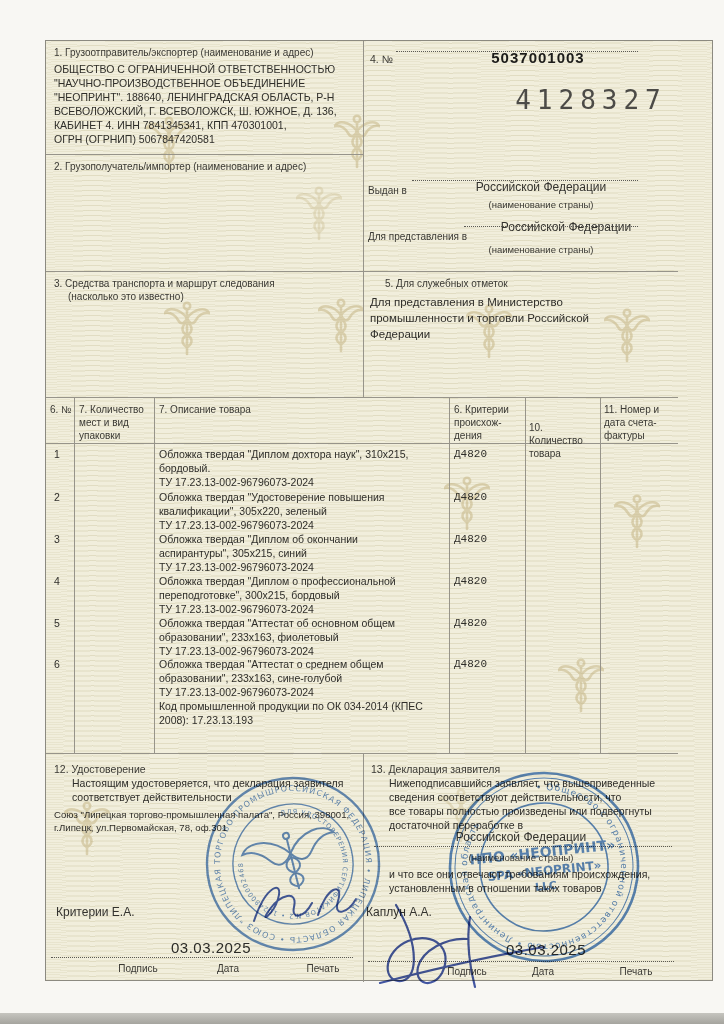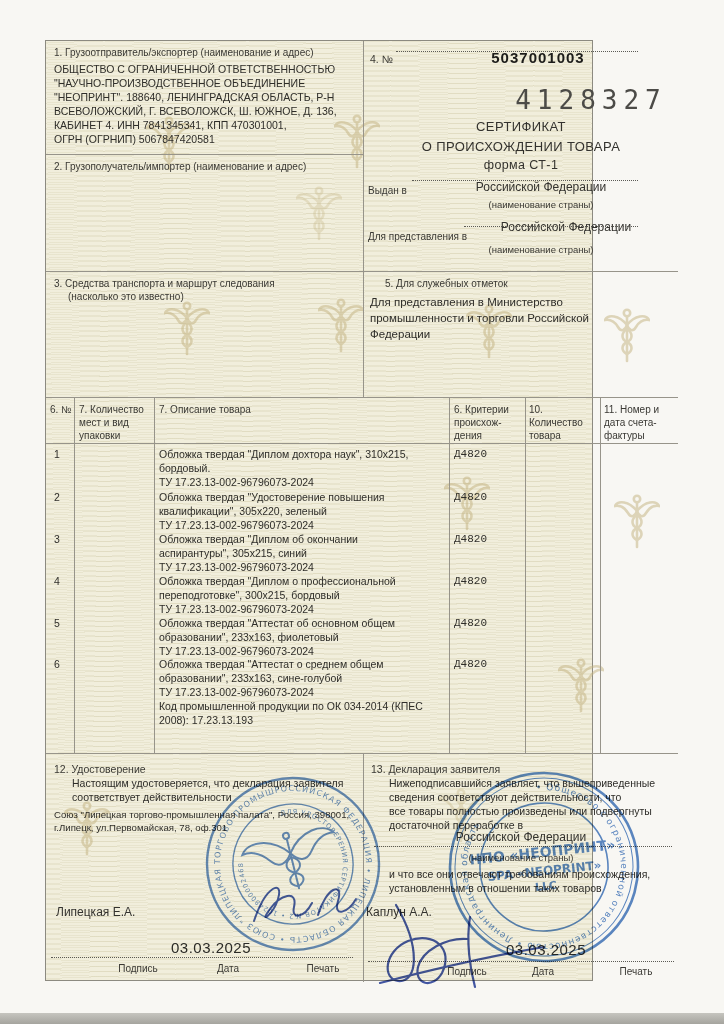--- a/index.html
+++ b/index.html
@@ -1,19 +1,19 @@
 <!DOCTYPE html>
 <html><head>
 <meta charset="utf-8">
 <style>
   * { margin:0; padding:0; box-sizing:border-box; }
   body { font-family:"Liberation Sans", sans-serif; background:#e9e8e4; }
   .page { position:relative; width:724px; height:1024px; background:#f8f7f3; overflow:hidden; }
   .form {
-    position:absolute; left:45px; top:40px; width:548px; height:941px;
+    position:absolute; left:45px; top:40px; width:668px; height:941px;
     border:1.6px solid #8c8a80;
     background:
       repeating-linear-gradient(2deg, rgba(196,189,148,0.20) 0 1px, rgba(0,0,0,0) 1px 5px),
       repeating-linear-gradient(-2deg, rgba(196,189,148,0.20) 0 1px, rgba(0,0,0,0) 1px 5px),
       #f1eedc;
   }
   .vl { position:absolute; width:1px; background:#97948a; }
   .hl { position:absolute; height:1px; background:#97948a; }
   .t  { position:absolute; color:#33322e; }
   .lbl  { font-size:10px; color:#3a3934; }
@@ -117,25 +117,20 @@
 
     <div class="t lbl" style="left:8px;top:120px">2. Грузополучатель/импортер (наименование и адрес)</div>
 
     <div class="t lbl" style="left:8px;top:237px">3. Средства транспорта и маршрут следования</div>
     <div class="t lbl" style="left:22px;top:250px">(насколько это известно)</div>
 
     <div class="t lbl" style="left:324px;top:12px;font-size:10.5px">4. №</div>
     <div class="dots" style="left:350px;top:10px;width:242px"></div>
     <div class="t docnum cntr" style="left:392px;top:8px;width:200px">5037001003</div>
     <div class="t serial cntr" style="left:445px;top:44px;width:200px">4128327</div>
-    <div class="t title cntr" style="left:330px;top:76px;width:290px">
-      <div>СЕРТИФИКАТ</div>
-      <div>О ПРОИСХОЖДЕНИИ ТОВАРА</div>
-      <div style="font-size:12.5px">форма СТ-1</div>
-    </div>
     <div class="t" style="left:395px;top:139px;width:200px;font-size:12px;text-align:center">Российской Федерации</div>
     <div class="t lbl" style="left:322px;top:144px">Выдан в</div>
     <div class="dots" style="left:366px;top:139px;width:226px"></div>
     <div class="t hint cntr" style="left:395px;top:158px;width:200px">(наименование страны)</div>
     <div class="t" style="left:420px;top:179px;width:200px;font-size:12px;text-align:center">Российской Федерации</div>
     <div class="t lbl" style="left:322px;top:190px">Для представления в</div>
     <div class="dots" style="left:418px;top:185px;width:174px"></div>
     <div class="t hint cntr" style="left:395px;top:203px;width:200px">(наименование страны)</div>
 
     <div class="t lbl" style="left:339px;top:237px">5. Для служебных отметок</div>
@@ -144,21 +139,21 @@
 Федерации</div>
 
     <div class="t hdr" style="left:4px;top:362px">6. №</div>
     <div class="t hdr" style="left:33px;top:362px;width:74px">7. Количество
 мест и вид
 упаковки</div>
     <div class="t hdr" style="left:113px;top:362px">7. Описание товара</div>
     <div class="t hdr" style="left:408px;top:362px;width:70px">6. Критерии
 происхож-
 дения</div>
-    <div class="t hdr" style="left:483px;top:362px;width:70px">10. Количество
+    <div class="t hdr" style="left:483px;top:380px;width:70px">10. Количество
 товара</div>
     <div class="t hdr" style="left:558px;top:362px;width:72px">11. Номер и
 дата счета-
 фактуры</div>
 
     <div class="t desc" style="left:8px;top:407px">1</div>
     <div class="t desc" style="left:113px;top:407px;width:288px">Обложка твердая "Диплом дохтора наук", 310x215,
 бордовый.
 ТУ 17.23.13-002-96796073-2024</div>
     <div class="t crit" style="left:408px;top:407px">Д4820</div>
@@ -194,21 +189,21 @@
     <div class="t crit" style="left:408px;top:617px">Д4820</div>
 
     <div class="t desc" style="left:113px;top:659px;width:288px">Код промышленной продукции по ОК 034-2014 (КПЕС
 2008): 17.23.13.193</div>
 
     <div class="t lbl" style="left:8px;top:722px;font-size:10.5px">12. Удостоверение</div>
     <div class="t desc" style="left:26px;top:736px;width:300px">Настоящим удостоверяется, что декларация заявителя
 соответствует действительности</div>
     <div class="t desc" style="left:8px;top:768px;width:315px;font-size:9.6px">Союз "Липецкая торгово-промышленная палата", Россия, 398001,
 г.Липецк, ул.Первомайская, 78, оф.301</div>
-    <div class="t" style="left:10px;top:864px;font-size:12px">Липецкая Е.А.</div>
+    <div class="t" style="left:10px;top:864px;font-size:12px">Критерии Е.А.</div>
     <div class="t handdate cntr" style="left:85px;top:898px;width:160px">03.03.2025</div>
     <div class="dots" style="left:5px;top:916px;width:302px"></div>
     <div class="t siglabels cntr" style="left:52px;top:922px;width:80px">Подпись</div>
     <div class="t siglabels cntr" style="left:142px;top:922px;width:80px">Дата</div>
     <div class="t siglabels cntr" style="left:237px;top:922px;width:80px">Печать</div>
 
     <div class="t lbl" style="left:325px;top:722px;font-size:10.5px">13. Декларация заявителя</div>
     <div class="t desc" style="left:343px;top:736px;width:300px">Нижеподписавшийся заявляет, что вышеприведенные
 сведения соответствуют действительности, что
 все товары полностью произведены или подвергнуты

